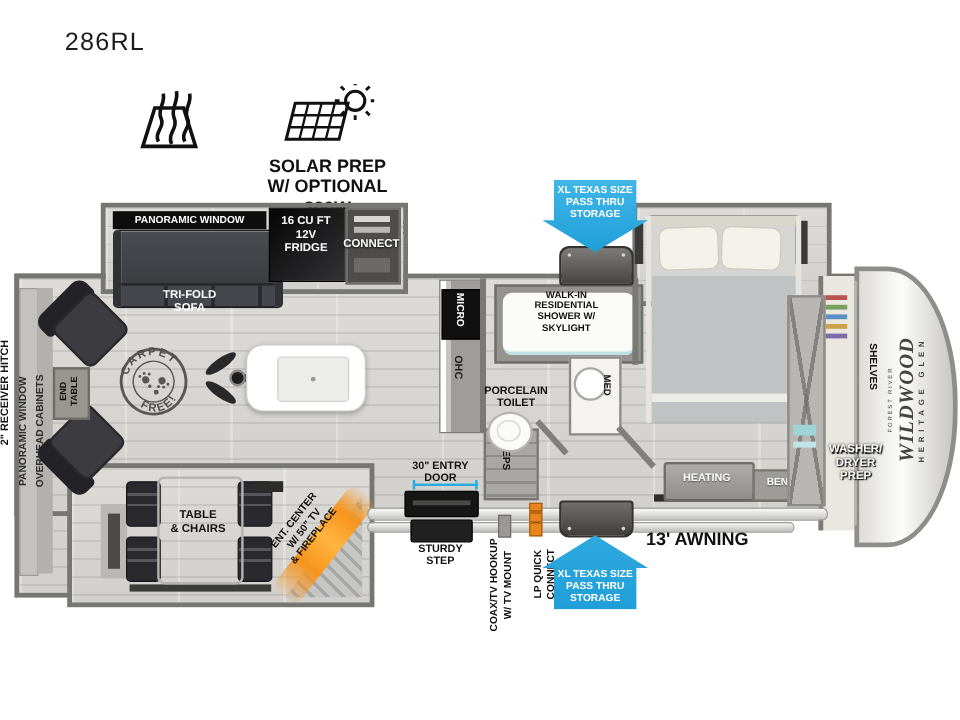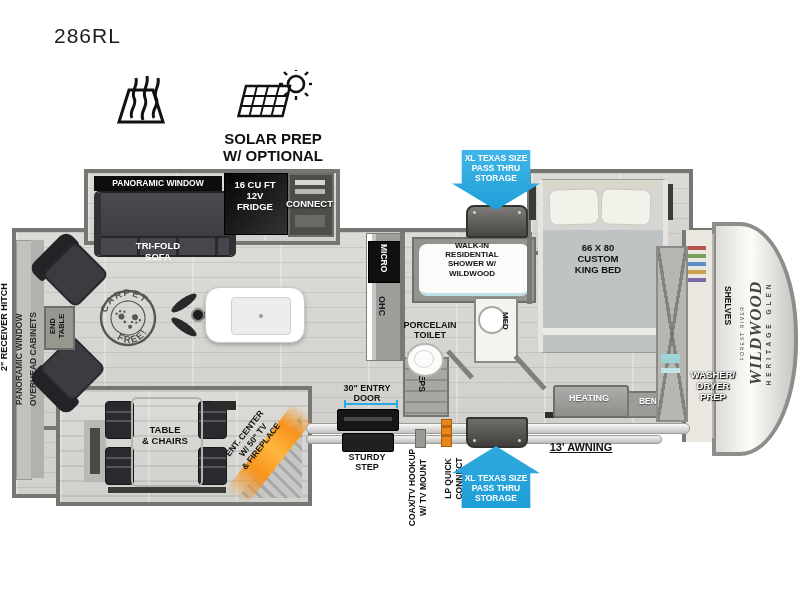--- a/index.html
+++ b/index.html
@@ -182,21 +182,21 @@
               background:repeating-linear-gradient(180deg,#a8a7a3 0 9px,#8d8c88 9px 11px);"></div>
   <div class="abs lbl vdown" style="left:416px;top:364px;font-size:8.5px;color:#111;">STEPS</div>
 
   <div class="abs wall" style="left:400px;top:232px;width:5px;height:128px;"></div>
   <div class="abs" style="left:412px;top:237px;width:120px;height:62px;background:#94938f;border:2px solid #6f6e6a;">
     <div class="abs" style="left:5px;top:5px;right:5px;bottom:5px;background:#fbfbfa;border-radius:8px;border-bottom:3px solid #bfe0e4;"></div>
   </div>
   <div class="abs lbl pre" style="left:416px;top:241px;width:112px;font-size:8px;">WALK-IN
 RESIDENTIAL
 SHOWER W/
-WILDWOOD</div>
+SKYLIGHT</div>
   <div class="abs lbl pre" style="left:394px;top:320px;width:72px;font-size:9px;">PORCELAIN
 TOILET</div>
   <div class="abs" style="left:406px;top:343px;width:34px;height:30px;background:#fbfbfa;border:2px solid #b5b5b2;border-radius:50%;">
     <div class="abs" style="left:6px;top:5px;width:18px;height:16px;border:1.5px solid #d4d4d1;border-radius:50%;"></div>
   </div>
   <div class="abs" style="left:474px;top:297px;width:40px;height:62px;background:#f4f3f0;border:2px solid #8b8a86;"></div>
   <div class="abs" style="left:478px;top:306px;width:24px;height:24px;background:#fff;border:2px solid #a8a7a3;border-radius:50%;"></div>
   <div class="abs lbl vdown" style="left:501px;top:312px;font-size:8px;color:#111;">MED</div>
   <div class="abs wall" style="left:527px;top:232px;width:5px;height:72px;"></div>
   <div class="abs" style="left:442px;top:362px;width:36px;height:5px;background:#807f7b;transform:rotate(48deg);"></div>
@@ -205,23 +205,20 @@
   <div class="abs" style="left:529px;top:186px;width:7px;height:34px;background:#3a3a38;"></div>
   <div class="abs" style="left:660px;top:184px;width:13px;height:36px;background:#3a3a38;"></div>
   <div class="abs" style="left:538px;top:179px;width:120px;height:172px;border-radius:4px;border:1px solid #9a9d9d;
               border-left:5px solid #e5e4e0;border-right:5px solid #e5e4e0;
               background:linear-gradient(180deg,#d5d6d4 0 50px,#bfc3c3 50px);">
     <div class="abs" style="left:0;right:0;top:0;height:8px;background:#d9d6cb;"></div>
     <div class="abs" style="left:6px;top:9px;width:48px;height:34px;background:#f2f1ea;border:1px solid #cdcabb;border-radius:8px;transform:rotate(-2deg);"></div>
     <div class="abs" style="left:58px;top:9px;width:48px;height:34px;background:#f2f1ea;border:1px solid #cdcabb;border-radius:8px;transform:rotate(2deg);"></div>
     <div class="abs" style="left:0;right:0;top:148px;height:7px;background:#ebebe8;"></div>
   </div>
-  <div class="abs lbl pre" style="left:552px;top:243px;width:92px;font-size:9.5px;">66 X 80
-CUSTOM
-KING BED</div>
 
   <div class="abs" style="left:545px;top:412px;width:140px;height:6px;background:#2e2e2c;"></div>
   <div class="abs" style="left:553px;top:385px;width:72px;height:29px;background:linear-gradient(#adacaa,#8f8e8b);border:2px solid #6f6e6b;border-radius:3px;"></div>
   <div class="abs lbl" style="left:553px;top:393px;width:72px;font-size:9px;color:#fff;text-shadow:0 1px 1px #555;">HEATING</div>
   <div class="abs" style="left:627px;top:391px;width:54px;height:23px;background:#9d9c99;border:2px solid #77766f;border-radius:2px;"></div>
   <div class="abs lbl" style="left:627px;top:397px;width:54px;font-size:8.5px;color:#fff;text-shadow:0 1px 1px #555;">BENCH</div>
 
   <div class="abs" style="left:656px;top:246px;width:28px;height:172px;background:#b7b6b2;border:2px solid #8c8b87;
               background-image:linear-gradient(to bottom right,transparent 47%,rgba(110,109,105,.7) 47% 53%,transparent 53%),
                                linear-gradient(to top right,transparent 47%,rgba(110,109,105,.7) 47% 53%,transparent 53%);">
@@ -243,21 +240,21 @@
 PREP</div>
 
   <div class="abs lbl" style="left:666px;top:312px;width:190px;height:42px;transform:rotate(-90deg);color:#45443f;">
     <div style="font-size:5px;letter-spacing:1.5px;font-weight:normal;">FOREST RIVER</div>
     <div style="font-family:'Liberation Serif',serif;font-style:italic;font-size:17px;letter-spacing:1px;">WILDWOOD</div>
     <div style="font-size:6.5px;letter-spacing:4px;">HERITAGE GLEN</div>
   </div>
 
   <div class="abs" style="left:306px;top:423px;width:382px;height:9px;border:1px solid #9c9c9a;border-radius:5px;background:linear-gradient(180deg,#fafaf8,#c2c2c0);"></div>
   <div class="abs" style="left:306px;top:435px;width:354px;height:7px;border:1px solid #9c9c9a;border-radius:4px;background:linear-gradient(180deg,#f4f4f2,#bdbdbb);"></div>
-  <div class="abs lbl" style="left:536px;top:441px;width:90px;font-size:11px;text-decoration:underline;">13' AWNING</div>
+  <div class="abs lbl" style="left:536px;top:441px;width:90px;font-size:15px;">13' AWNING</div>
 
   <div class="abs" style="left:344px;top:410px;width:54px;height:14px;background:#fff;"></div>
   <div class="abs lbl pre" style="left:333px;top:383px;width:68px;font-size:9px;">30" ENTRY
 DOOR</div>
   <div class="abs" style="left:344px;top:403px;width:54px;height:2px;background:#29abe2;">
     <div class="abs" style="left:0;top:-3px;width:2px;height:8px;background:#29abe2;"></div>
     <div class="abs" style="right:0;top:-3px;width:2px;height:8px;background:#29abe2;"></div>
   </div>
   <div class="abs" style="left:337px;top:409px;width:60px;height:20px;background:#161616;border-radius:2px;border:1px solid #000;">
     <div class="abs" style="left:6px;top:7px;right:6px;height:4px;background:#4a4a48;"></div>

